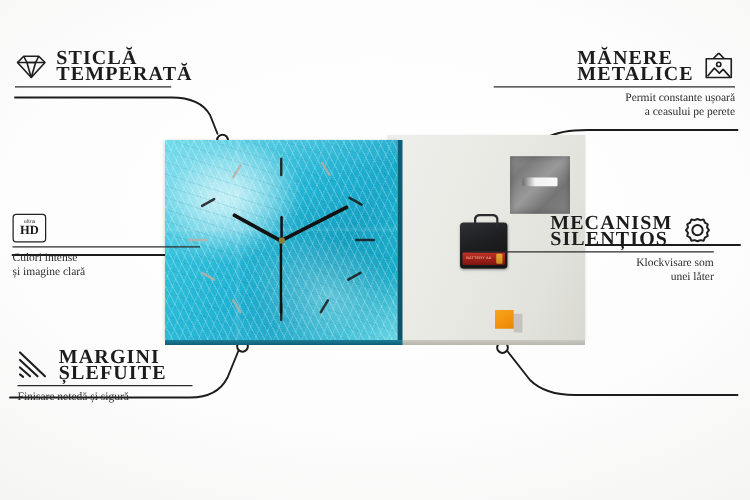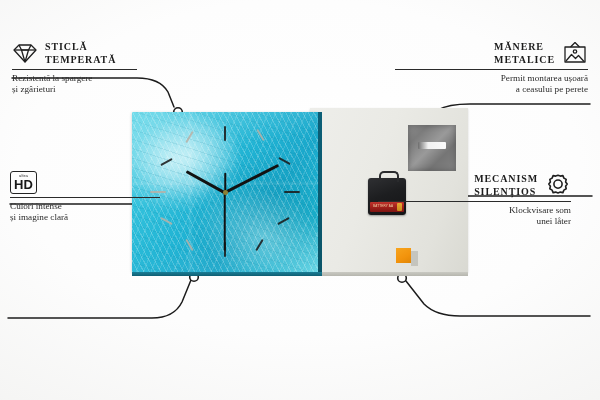--- a/index.html
+++ b/index.html
@@ -235,21 +235,21 @@
   .feature .head {
     display: flex;
     align-items: center;
     gap: 7px;
   }
   .feature.left .head { justify-content: flex-start; }
   .feature.right .head { justify-content: flex-end; }
   .feature .title {
     font-family: "Liberation Serif", serif;
     font-weight: bold;
-    font-size: 10px;
+    font-size: 16px;
     line-height: 13px;
     letter-spacing: 0.9px;
     color: #1c1c1c;
     white-space: pre-line;
   }
   .feature.left .title { text-align: left; }
   .feature.right .title { text-align: left; }
   .feature .rule {
     height: 1px;
     background: #2b2b2b;
@@ -279,23 +279,23 @@
     justify-content: center;
     line-height: 1;
   }
   .hd-badge .ultra {
     font-family: "Liberation Sans", sans-serif;
     font-size: 4.2px;
     letter-spacing: 0.2px;
     color: #232323;
   }
   .hd-badge .hd {
-    font-family: Liberation Sans, sans-serif;
+    font-family: Liberation Serif, serif;
     font-weight: bold;
-    font-size: 13px;
+    font-size: 10px;
     color: #181818;
     margin-top: 0.5px;
   }
 </style>
 </head>
 <body>
 
 <div id="stage">
 
   <svg id="wires" viewBox="0 0 600 400">
@@ -376,52 +376,66 @@
           <path d="M2 8 L24 8"></path>
           <path d="M7 3 L9.5 8 L13 20"></path>
           <path d="M19 3 L16.5 8 L13 20"></path>
           <path d="M9.5 8 L16.5 8"></path>
         </g>
       </svg>
       <div class="title">STICLĂ
 TEMPERATĂ</div>
     </div>
     <div class="rule" style="width:125px;"></div>
-    <div class="desc">Rezistentă la spargere
-și zgârieturi</div>
   </div>
 
   <div class="feature left" style="left:10px; top:171px; width:200px;">
     <div class="head">
       <div class="hd-badge icon">
         <span class="ultra">ultra</span>
         <span class="hd">HD</span>
       </div>
     </div>
     <div class="rule" style="width:150px;"></div>
     <div class="desc">Culori intense
 și imagine clară</div>
   </div>
 
+  <div class="feature left" style="left:14px; top:279px; width:200px;">
+    <div class="head">
+      <svg class="icon" width="26" height="24" viewBox="0 0 26 24">
+        <g stroke="#1f1f1f" stroke-width="1.7" stroke-linecap="round">
+          <line x1="2" y1="2" x2="22" y2="21"></line>
+          <line x1="2" y1="8" x2="16" y2="21"></line>
+          <line x1="2" y1="14" x2="10" y2="21"></line>
+          <line x1="2" y1="19.5" x2="4.5" y2="21.5"></line>
+        </g>
+      </svg>
+      <div class="title">MARGINI
+ȘLEFUITE</div>
+    </div>
+    <div class="rule" style="width:140px;"></div>
+    <div class="desc">Finisare netedă și sigură</div>
+  </div>
 
   <div class="feature right" style="left:395px; top:40px; width:193px;">
     <div class="head">
       <div class="title">MĂNERE
 METALICE</div>
       <svg class="icon" width="26" height="24" viewBox="0 0 26 24">
         <g fill="none" stroke="#1f1f1f" stroke-width="1.3" stroke-linejoin="round">
           <rect x="3" y="6" width="20" height="15"></rect>
           <path d="M13 1.5 L8.5 6 M13 1.5 L17.5 6"></path>
           <circle cx="13" cy="10.5" r="1.7"></circle>
           <path d="M4 20 L9.5 13.5 L13.5 17.5 L16.5 14.5 L22 20.5"></path>
         </g>
       </svg>
     </div>
     <div class="rule" style="width:193px; margin-left:0;"></div>
-    <div class="desc">Permit montarea ușoară
+    <div class="desc">Permit constante ușoară
 a ceasului pe perete</div>
   </div>
 
   <div class="feature right" style="left:378px; top:172px; width:193px;">
     <div class="head">
       <div class="title">MECANISM
 SILENȚIOS</div>
       <svg class="icon" width="26" height="25" viewBox="0 0 26 25">
         <g fill="none" stroke="#1f1f1f" stroke-width="1.6" stroke-linejoin="round">
           <path d="M13 2.2 L15.3 3.1 L17.9 2.6 L18.9 5.1 L21.2 6.4 L20.6 9 L22.2 11.1 L20.6 13.2

